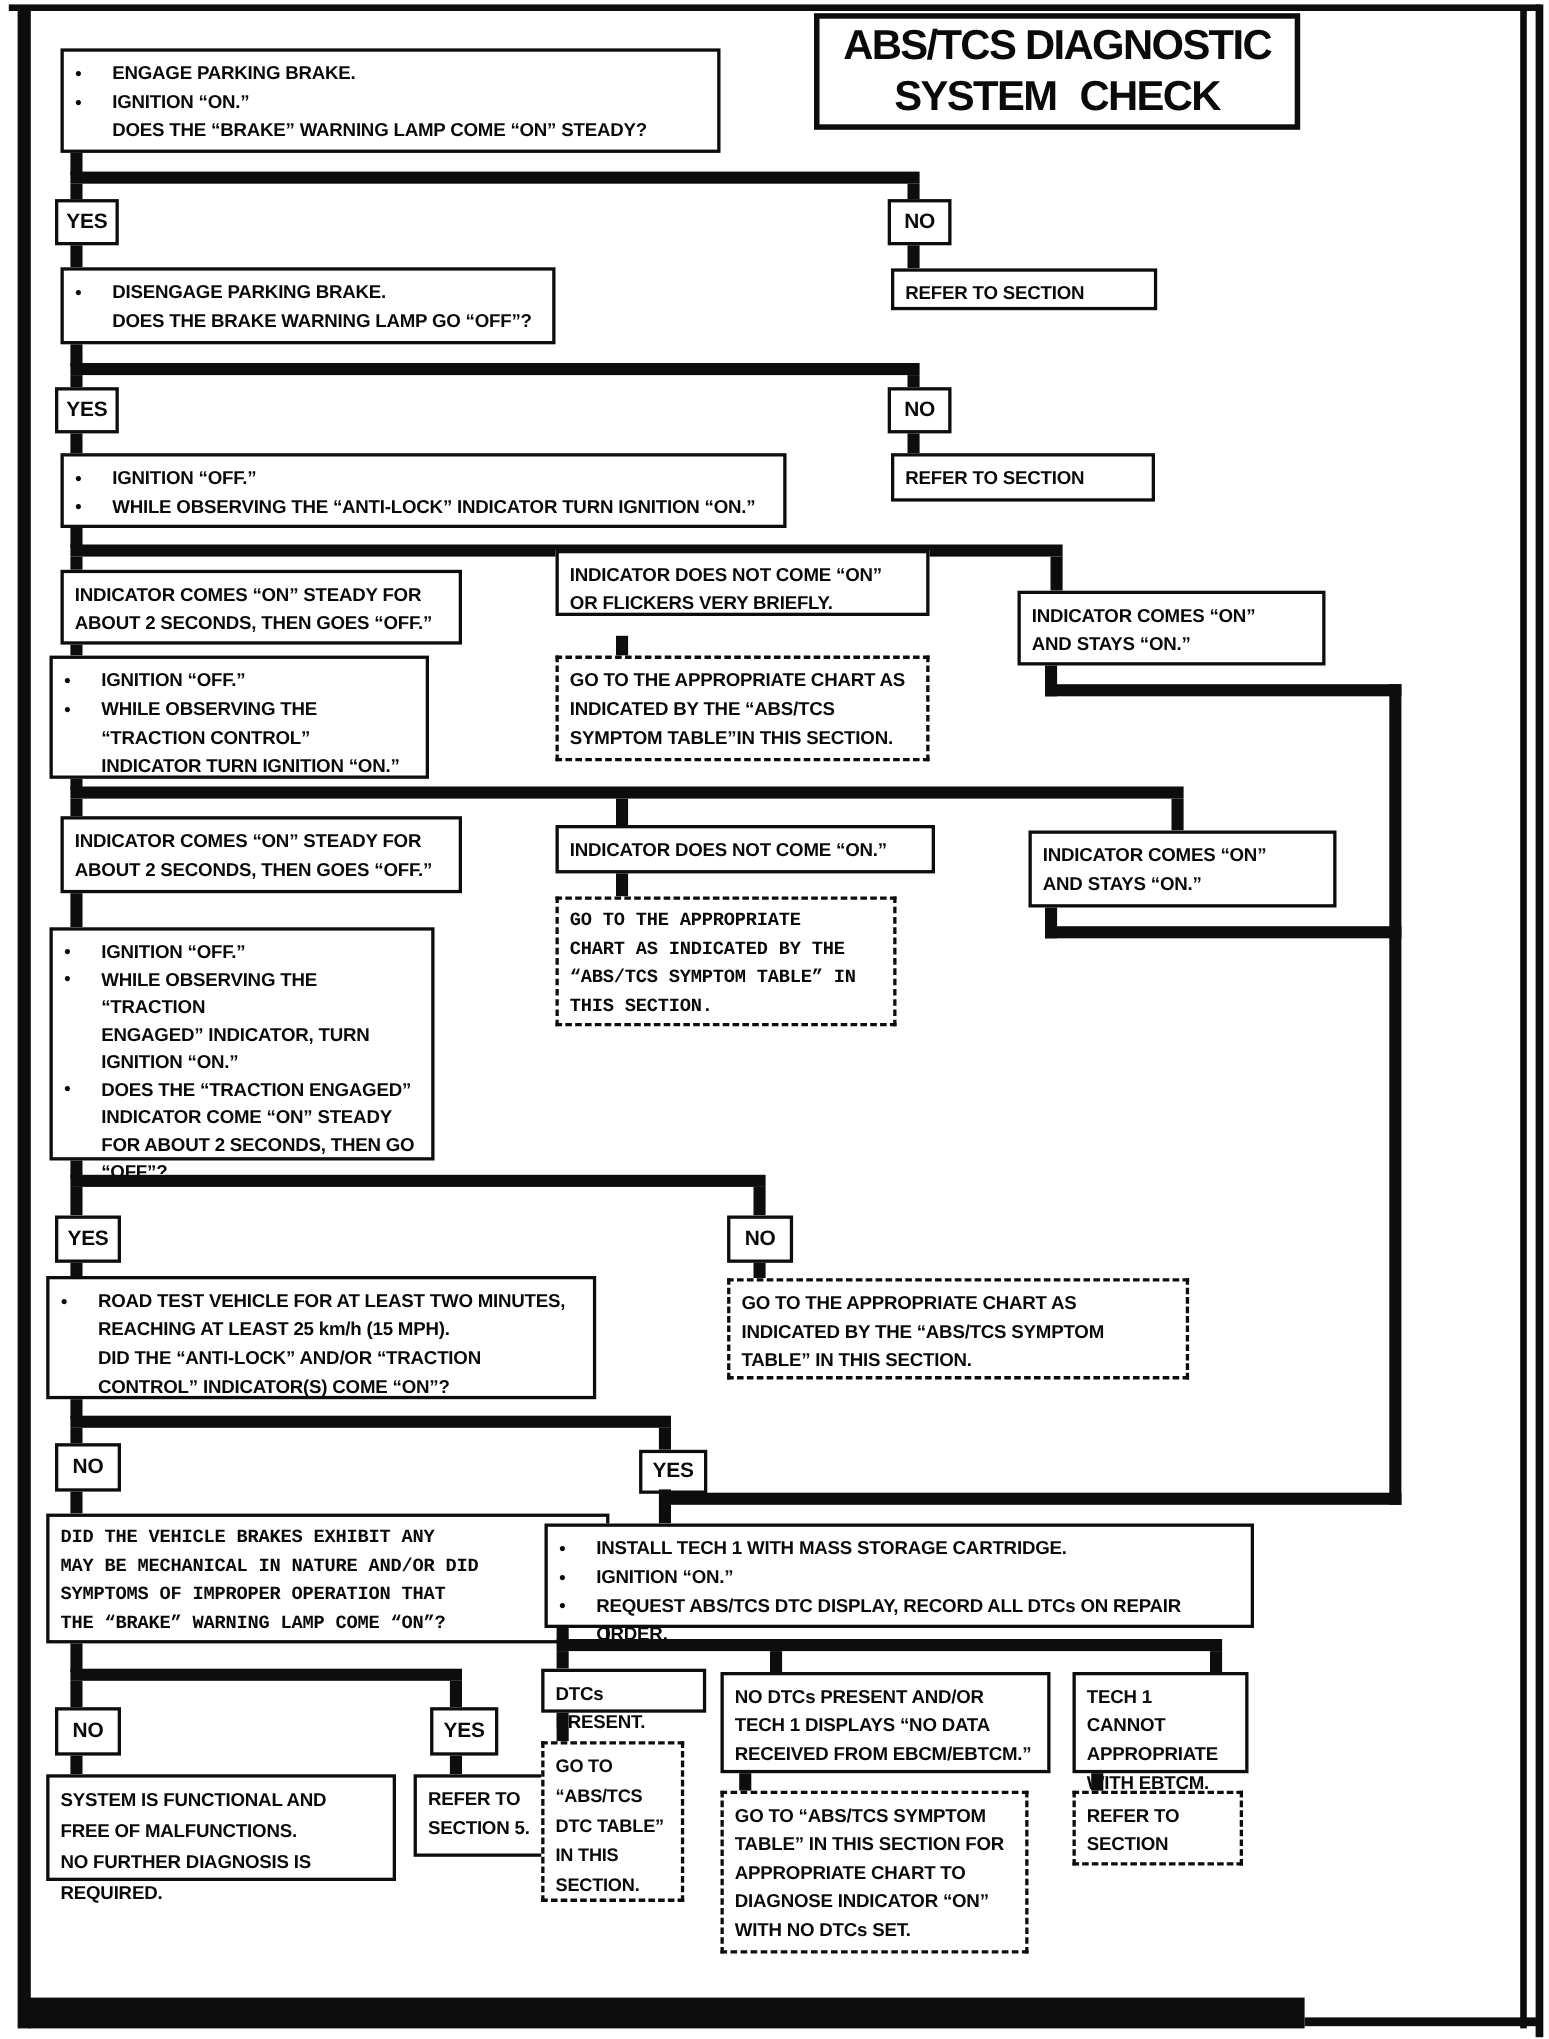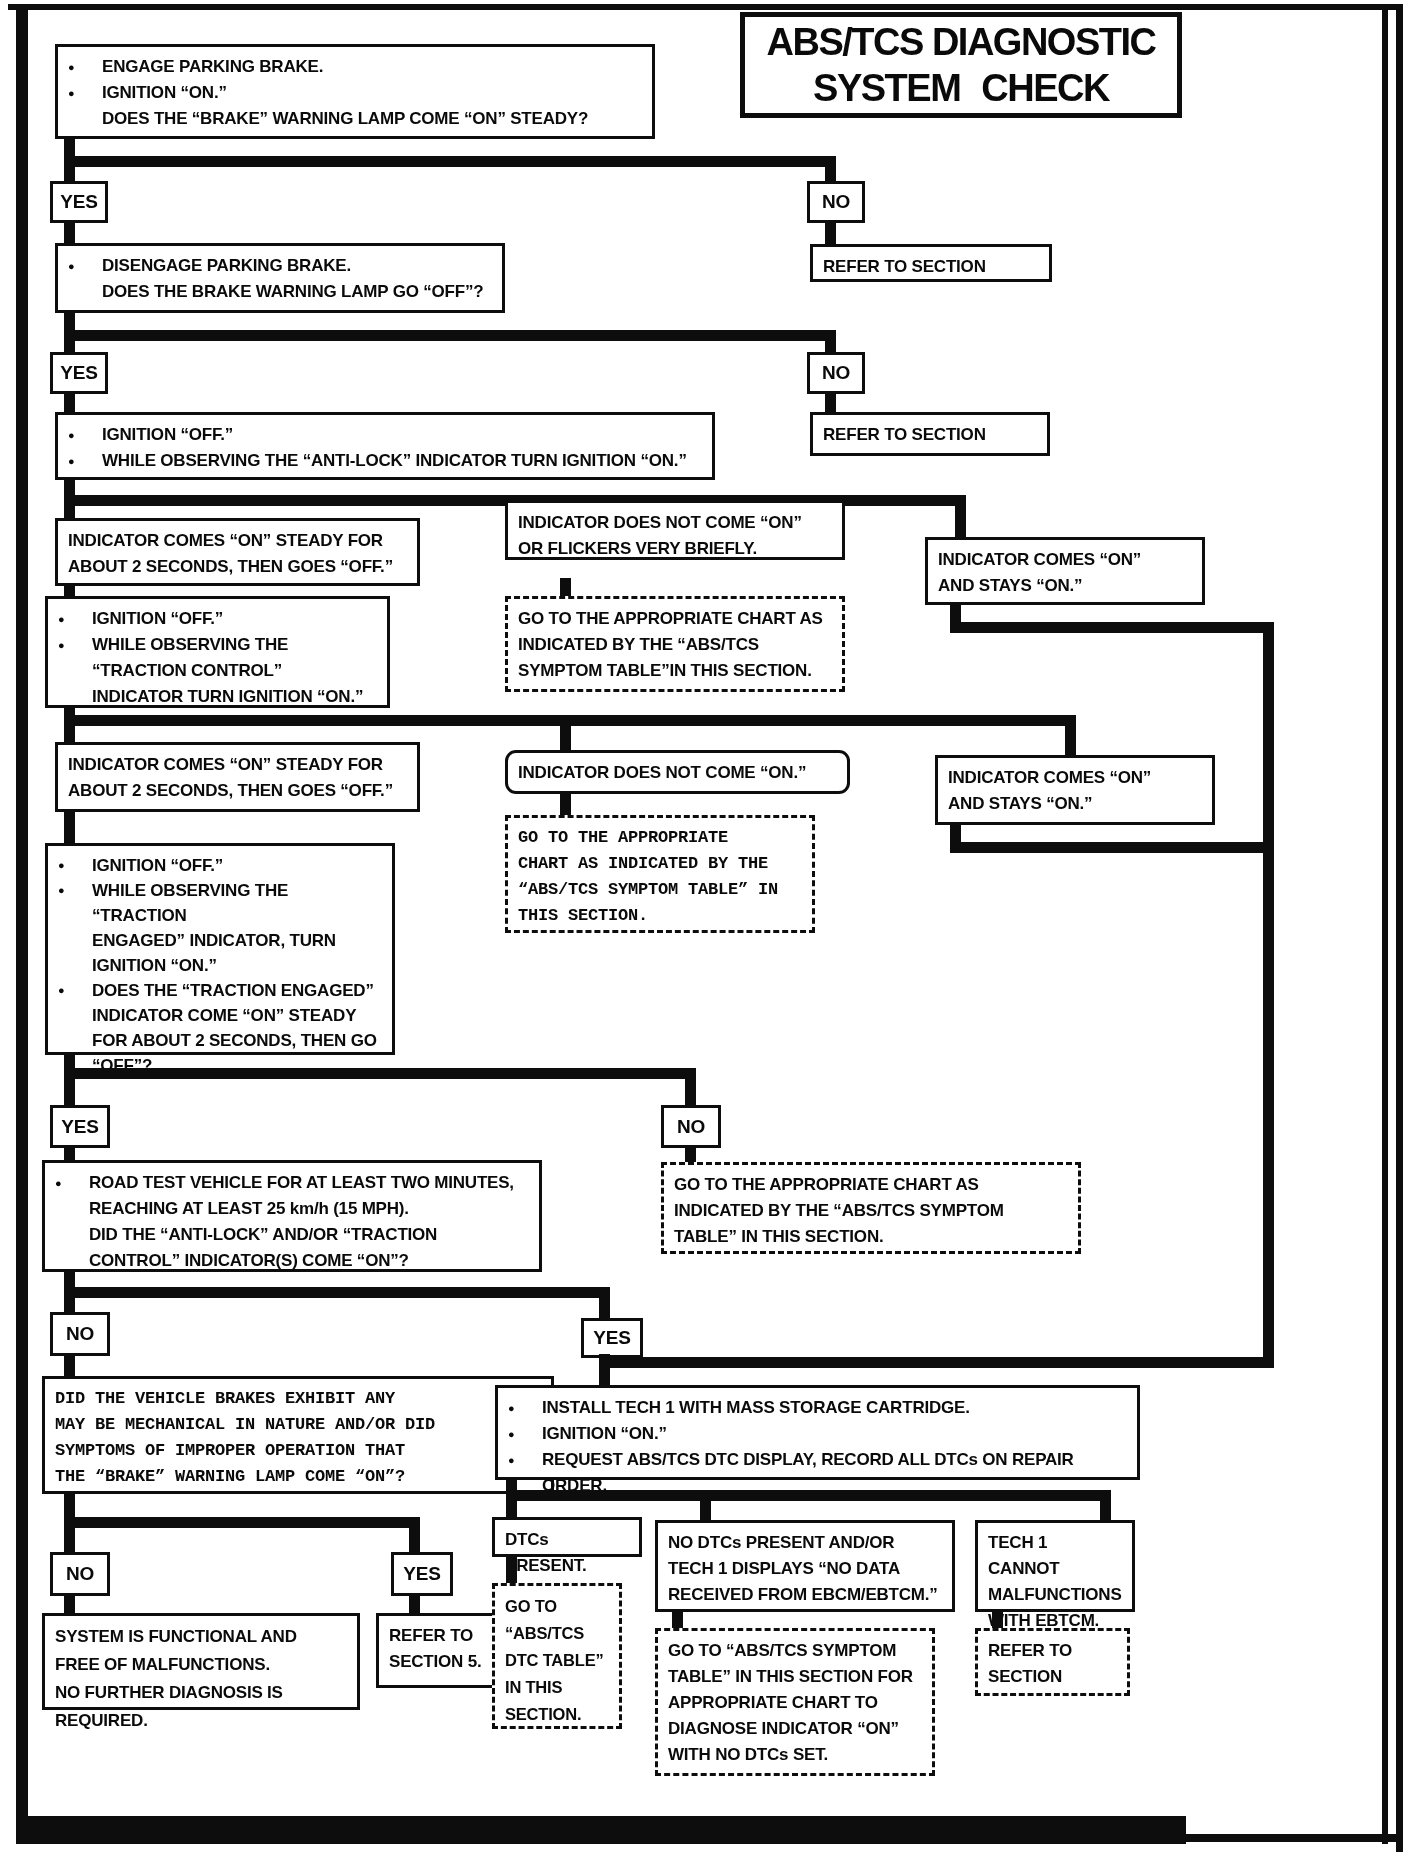--- a/index.html
+++ b/index.html
@@ -165,21 +165,21 @@
   <div class="ln" style="left:64px;top:708px;width:11px;height:10px;"></div>
   <div class="ln" style="left:64px;top:715px;width:1012px;height:11px;"></div>
   <div class="ln" style="left:64px;top:726px;width:11px;height:16px;"></div>
   <div class="ln" style="left:560px;top:726px;width:11px;height:24px;"></div>
   <div class="ln" style="left:1065px;top:726px;width:11px;height:29px;"></div>
 
   <div class="box" style="left:55px;top:742px;width:365px;height:70px;">
     <div>INDICATOR COMES “ON” STEADY FOR</div>
     <div>ABOUT 2 SECONDS, THEN GOES “OFF.”</div>
   </div>
-  <div class="box" style="left:505px;top:750px;width:345px;height:44px;border-radius:11px;">
+  <div class="box" style="left:505px;top:750px;width:345px;height:44px;">
     <div>INDICATOR DOES NOT COME “ON.”</div>
   </div>
   <div class="box" style="left:935px;top:755px;width:280px;height:70px;">
     <div>INDICATOR COMES “ON”</div>
     <div>AND STAYS “ON.”</div>
   </div>
 
   <div class="ln" style="left:64px;top:812px;width:11px;height:31px;"></div>
   <div class="box" style="left:45px;top:843px;width:350px;height:212px;line-height:25px;">
     <div class="li">
@@ -331,21 +331,21 @@
   <div class="box" style="left:492px;top:1517px;width:150px;height:40px;">
     <div>DTCs PRESENT.</div>
   </div>
   <div class="box" style="left:655px;top:1520px;width:300px;height:92px;">
     <div>NO DTCs PRESENT AND/OR</div>
     <div>TECH 1 DISPLAYS “NO DATA</div>
     <div>RECEIVED FROM EBCM/EBTCM.”</div>
   </div>
   <div class="box" style="left:975px;top:1520px;width:160px;height:92px;">
     <div>TECH 1 CANNOT</div>
-    <div>MALFUNCTIONS</div>
+    <div>APPROPRIATE</div>
     <div>WITH EBTCM.</div>
   </div>
 
   <div class="ln" style="left:506px;top:1557px;width:11px;height:26px;"></div>
   <div class="box dashed" style="left:492px;top:1583px;width:130px;height:146px;font-size:16.5px;line-height:27px;">
     <div>GO TO</div>
     <div>“ABS/TCS</div>
     <div>DTC TABLE”</div>
     <div>IN THIS</div>
     <div>SECTION.</div>

